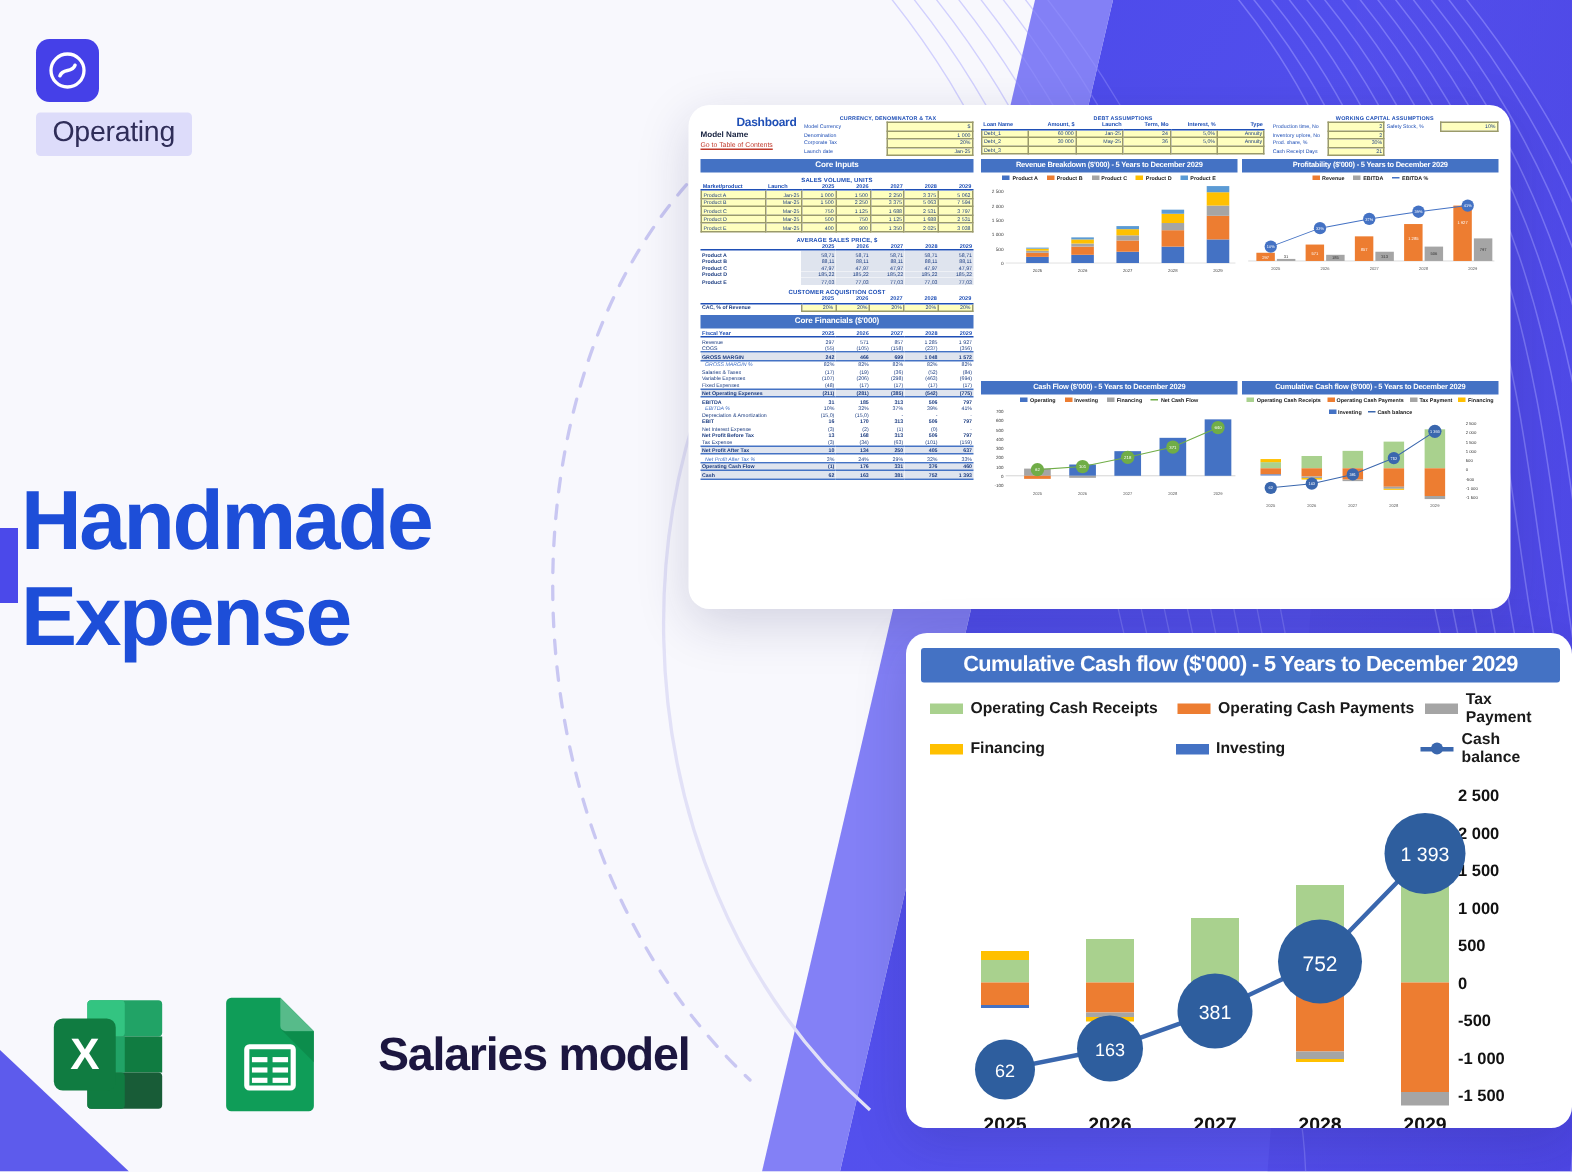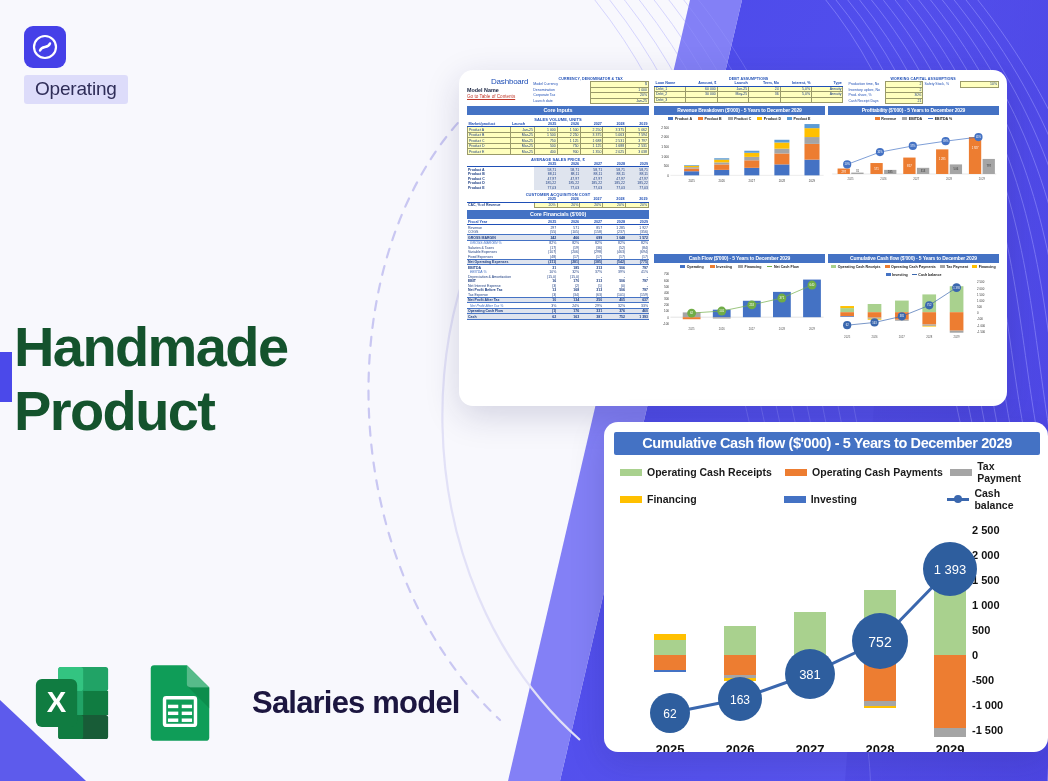--- a/index.html
+++ b/index.html
@@ -27,21 +27,21 @@
     font-size:36px; font-weight:700; color:#121c34;
     letter-spacing:-1.1px; line-height:1; white-space:nowrap;
   }
   .brand-sub {
     margin-top:7px; align-self:flex-end; background:#dddcfa; color:#2f2d58;
     font-size:19px; padding:3px 11px 4px; border-radius:3px; letter-spacing:-0.2px;
   }
 
   .headline {
     position:absolute; left:14px; top:315px;
-    font-size:56px; font-weight:700; color:#14532d;
+    font-size:56px; font-weight:700; color:#1d4ed8;
     line-height:1.15; letter-spacing:-1.6px;
   }
 
   .badges { position:absolute; left:28px; top:660px; display:flex; align-items:center; gap:20px; }
   .badge-icon { width:88px; height:86px; flex:none; }
   .badge-text {
     font-size:31px; font-weight:700; color:#1c1640; letter-spacing:-0.8px; margin-left:8px;
   }
 
   
@@ -50,21 +50,21 @@
     box-shadow:0 10px 34px rgba(28,30,90,.17); overflow:hidden; z-index:8;
   }
   #card-dashboard { left:459px; top:70px; width:548px; height:336px; padding:7px 8px; }
   #card-bigchart  { left:604px; top:422px; width:444px; height:330px; padding:10px 8px 4px 10px; }
 
   
   .sheet { width:100%; height:100%; display:flex; gap:5px; font-size:3.3px; color:#1c3f94; }
   .sheet-left  { width:182px; flex:none; }
   .sheet-right { flex:1; display:flex; flex-direction:column; gap:2px; }
 
-  .d-title { font-size:8px; font-weight:400; color:#1f4fb6; letter-spacing:-.2px;padding-left:24px; }
+  .d-title { font-size:8px; font-weight:700; color:#1f4fb6; letter-spacing:-.2px;padding-left:24px; }
   .d-sub   { font-size:5.4px; font-weight:700; color:#16213f; margin-top:1px; }
   .d-link  { font-size:4.6px; color:#c0392b; text-decoration:underline; margin-top:1px; }
 
   .bandhdr {
     background:#4472c4; color:#fff; font-size:5.4px; font-weight:700;
     text-align:center; padding:1.4px 0; letter-spacing:-.1px; margin:2px 0 1px;
   }
   .secthdr {
     font-size:4px; font-weight:700; color:#1f4fb6; text-align:center;
     letter-spacing:.1px; margin-top:2px;
@@ -192,21 +192,21 @@
           <circle cx="13" cy="13" r="11" fill="none" stroke="#fff" stroke-width="2.2"></circle>
           <path d="M8 16.5 C 10 11, 16 15, 18 9.5" fill="none" stroke="#fff" stroke-width="2.4" stroke-linecap="round"></path>
         </svg>
       </div>
     </div>
     <div class="brand-sub">Operating</div>
   </div>
 
   <div class="headline">
     <div>Handmade</div>
-    <div>Product</div>
+    <div>Expense</div>
   </div>
 
   <div class="badges">
 
     <svg class="badge-icon" viewBox="0 0 100 100">
       <rect x="34" y="8" width="58" height="28" rx="3" fill="#21a366"></rect>
       <rect x="34" y="36" width="58" height="28" fill="#107c41"></rect>
       <rect x="34" y="64" width="58" height="28" rx="3" fill="#185c37"></rect>
       <rect x="34" y="8" width="29" height="84" fill="#33c481" opacity=".0"></rect>
       <rect x="34" y="8" width="29" height="28" rx="3" fill="#33c481"></rect>

